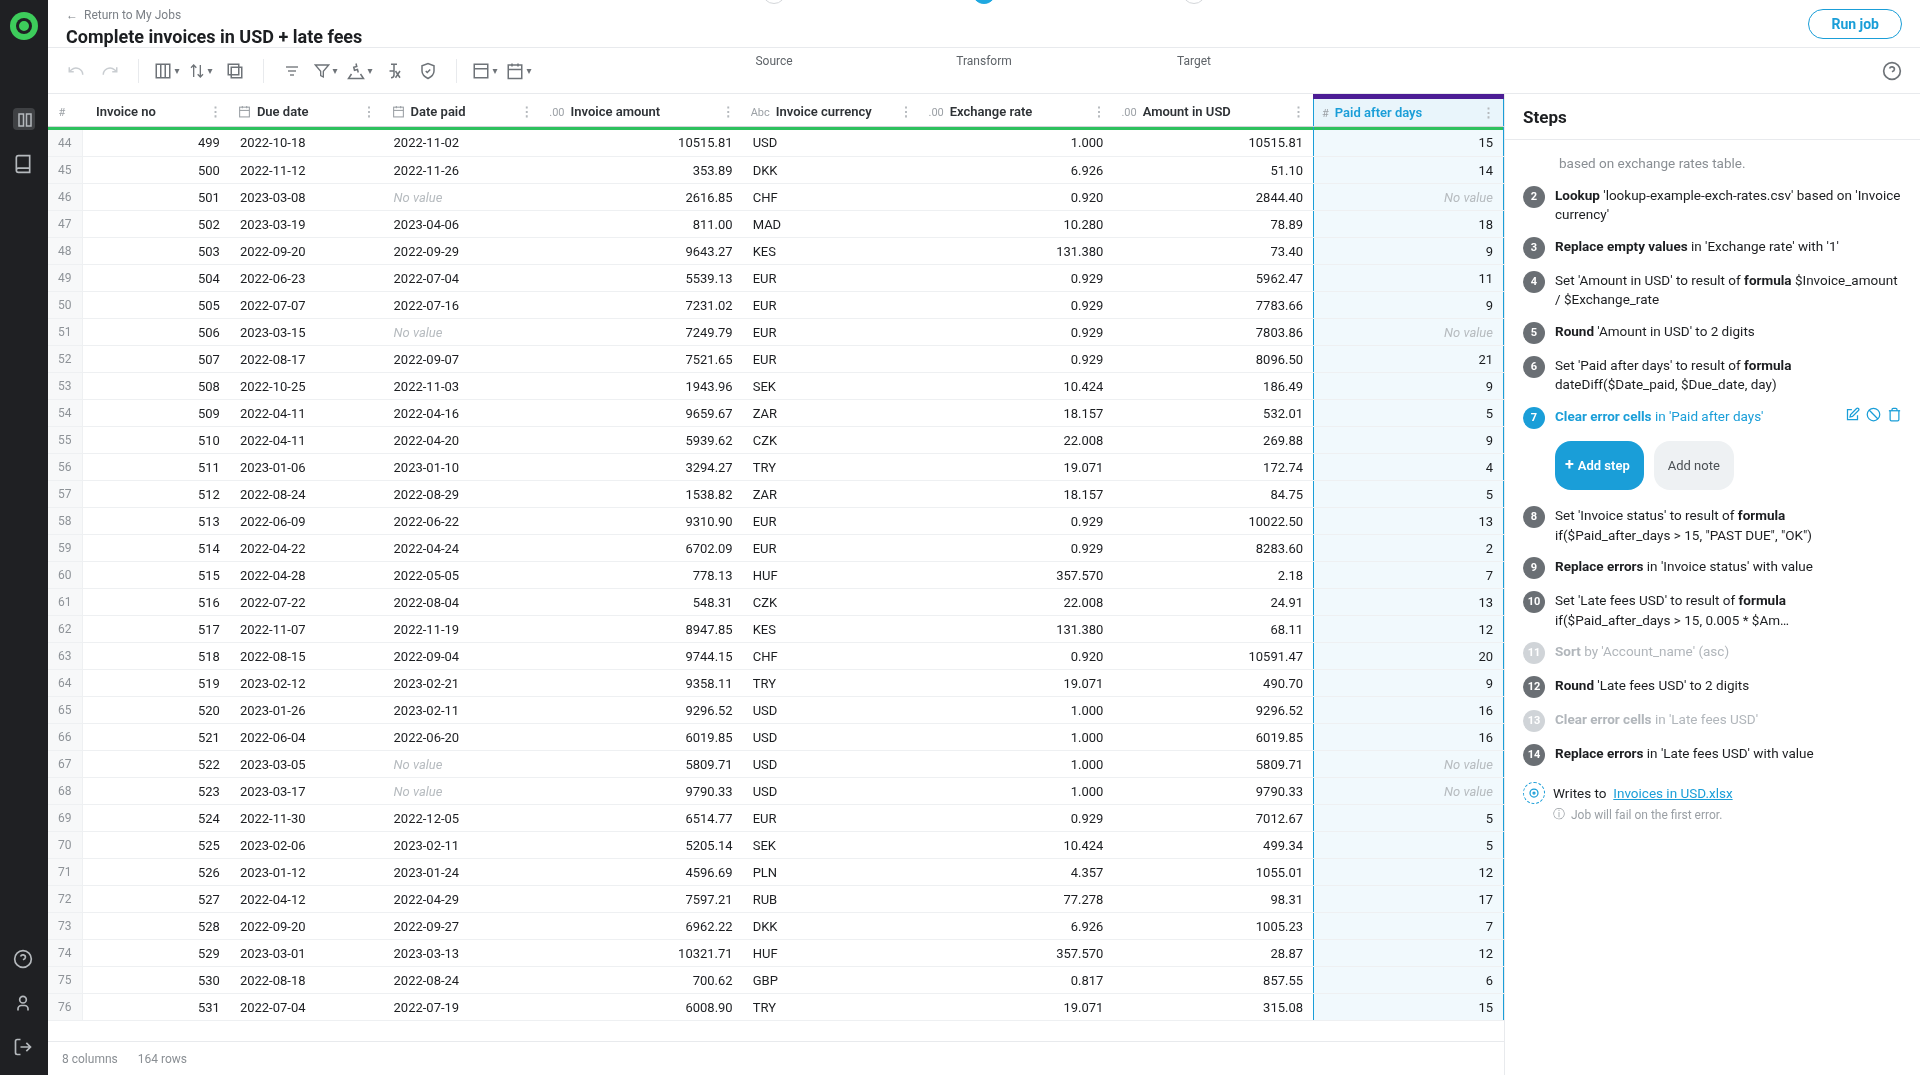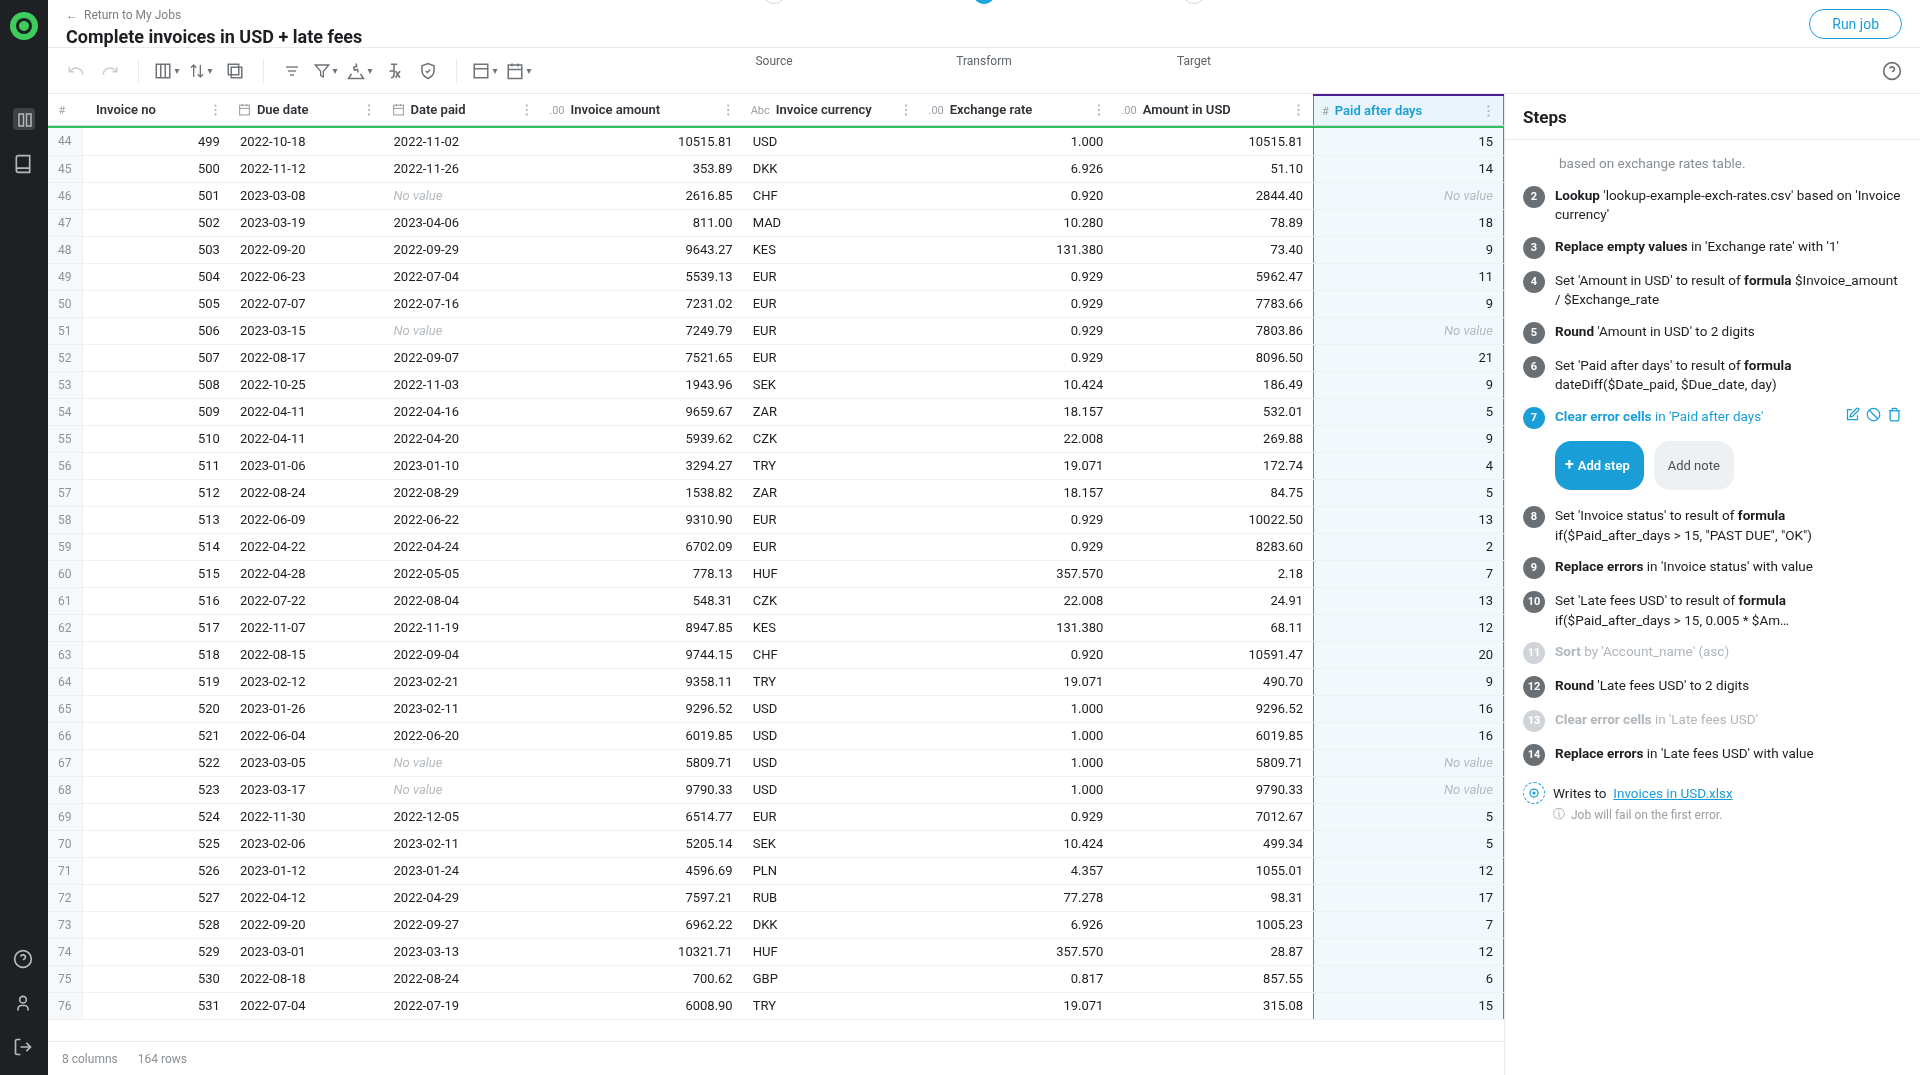--- a/index.html
+++ b/index.html
@@ -12,32 +12,32 @@
 .main { flex:1; display:flex; flex-direction:column; }
 .topbar { height:48px; border-bottom:1px solid #e8eaed; display:flex; align-items:center; padding:0 18px; position:relative; }
 .back-link { display:flex; align-items:center; gap:6px; color:#7c8187; font-size:12px; cursor:pointer; position:absolute; top:8px; }
 .job-title { position:absolute; top:26px; font-size:18px; font-weight:700; }
 .stepper { position:absolute; left:50%; transform:translateX(-50%); display:flex; align-items:flex-start; gap:0; }
 .stepper .step { display:flex; flex-direction:column; align-items:center; width:140px; font-size:12px; color:#5f6469;gap:44px; }
 .stepper .step .circle { width:24px; height:24px; border-radius:50%; border:1px solid #d4d7da; display:flex; align-items:center; justify-content:center; background:#fff; }
 .stepper .step.active .circle { background:#1fa8e0; border-color:#1fa8e0; color:#fff; }
 .stepper .step .lbl { margin-top:6px; }
 .stepper .line { height:1px; width:70px; background:#e4e6e8; margin-top:12px; }
-.run-btn { margin-left:auto; border:1.5px solid #1a9ed8; color:#1a9ed8; background:#fff; border-radius:20px; padding:6px 22px; font-size:14px; font-weight:400; cursor:pointer; }
+.run-btn { margin-left:auto; border:1.5px solid #1a9ed8; color:#1a9ed8; background:#fff; border-radius:20px; padding:6px 22px; font-size:14px; font-weight:700; cursor:pointer; }
 .toolbar { height:46px; border-bottom:1px solid #e8eaed; display:flex; align-items:center; padding:0 14px; gap:6px; }
 .toolbar .tbtn { width:28px; height:28px; display:flex; align-items:center; justify-content:center; color:#6e7378; cursor:pointer; border-radius:4px; }
 .toolbar .tbtn.disabled { color:#c9cdd1; }
 .toolbar .sep { width:1px; height:24px; background:#e8eaed; margin:0 8px; }
 .toolbar .help { margin-left:auto; }
 .content { flex:1; display:flex; overflow:hidden; }
 .grid-wrap { flex:1; display:flex; flex-direction:column; position:relative; }
 .grid-scroll { flex:1; overflow:auto; }
 table { border-collapse:collapse; width:100%; font-size:13px; }
 thead th { position:sticky; top:0; background:#fff; border-bottom:1px solid #d2d5d9; font-weight:600; text-align:left; height:30px; padding:0 8px; color:#2e3236; white-space:nowrap; }
-thead th.selected { background:#e9f5fb; color:#1a9ed8; border-top:2px solid #4c1d95; border-left:1px solid #1a9ed8; border-right:1px solid #1a9ed8; }
+thead th.selected { background:#e9f5fb; color:#1a9ed8; border-top:5px solid #4c1d95; border-left:1px solid #1a9ed8; border-right:1px solid #1a9ed8; }
 thead th .typ { color:#9ca1a6; font-size:11px; margin-right:6px; font-weight:400; }
 thead th .more { float:right; color:#b5b9bd; }
 .progress-row td { height:3px; padding:0; background:#2ec15e; }
 .progress-row td.selected { background:#2ec15e; border-left:1px solid #1a9ed8; border-right:1px solid #1a9ed8;}
 tbody td { border-bottom:1px solid #eef0f2; height:27px; padding:0 10px; white-space:nowrap; }
 tbody td.rownum { width:34px; text-align:center; background:#f7f8f9; color:#8e9398; font-size:12px; border-right:1px solid #eef0f2;margin-top:28px; }
 tbody td.num { text-align:right; font-variant-numeric:tabular-nums; }
 tbody td.selcol { background:#f1f9fd; border-left:1px solid #1a9ed8; border-right:1px solid #1a9ed8;margin-top:48px;}
 .novalue { color:#b6bbbf; font-style:italic; }
 .statusbar { height:34px; border-top:1px solid #e8eaed; display:flex; align-items:center; padding:0 14px; font-size:12px; color:#8a8f94; gap:20px; }

